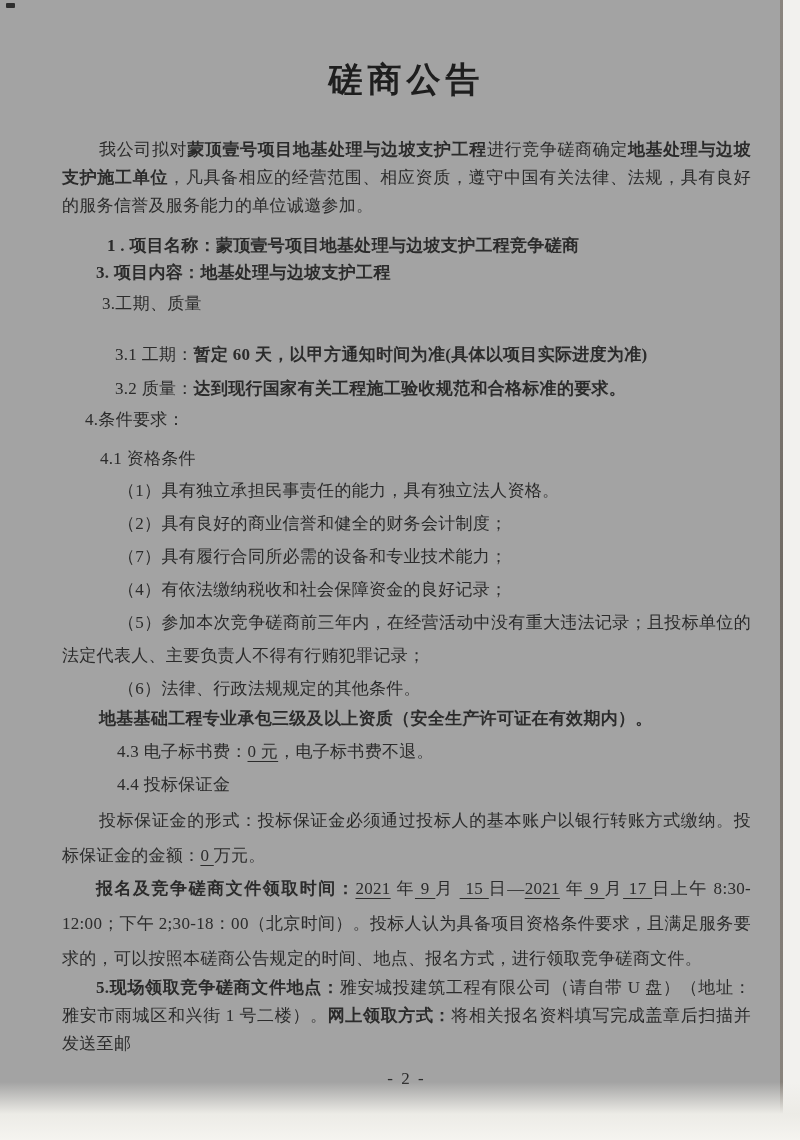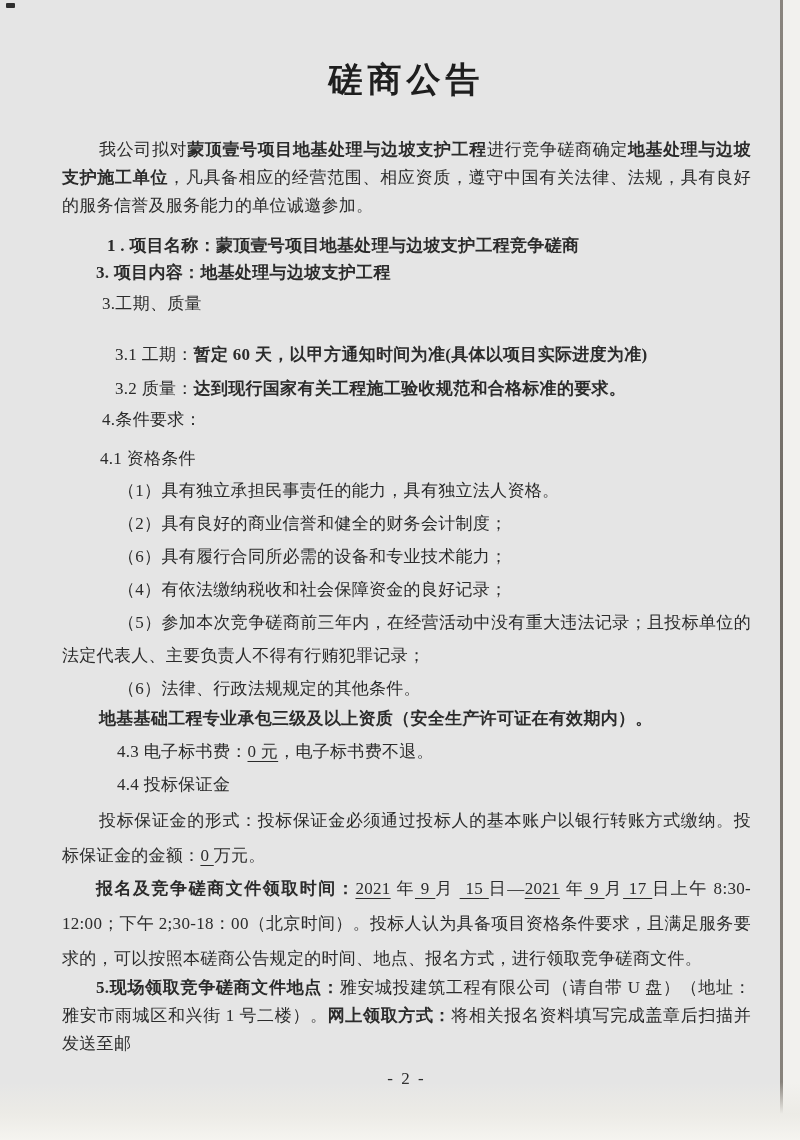--- a/index.html
+++ b/index.html
@@ -4,21 +4,21 @@
 <style>
   html,body { margin:0; padding:0; }
   body {
     width:800px; height:1140px;
     background:#ffffff;
     font-family:"Liberation Serif","DejaVu Serif",serif;
   }
   .paper {
     position:relative;
     width:800px; height:1140px;
-    background:#e5e5e5;
+    background:#a3a3a3;
     overflow:hidden;
     color:#2b2b2b;
   }
   
   .paper::after {
     content:"";
     position:absolute; left:0; right:0; bottom:0; height:58px;
     background:linear-gradient(180deg, rgba(251,250,247,0) 0%, #ecebe6 55%, #f5f4f0 100%);
     pointer-events:none;
   }
@@ -48,21 +48,21 @@
   .b  { font-weight:bold; }
   .u  { text-decoration:underline; text-underline-offset:4px; text-decoration-thickness:1.3px; }
   .bu { font-weight:bold; text-underline-offset:4px; text-decoration-thickness:1.7px; }
 
   .intro { margin-top:34px; line-height:28px; text-indent:37px; }
   .item1 { margin-left:45px; margin-top:12px; line-height:27px; font-weight:bold; }
   .item2 { margin-left:34px; line-height:27px; font-weight:bold; }
   .h3    { margin-left:40px; margin-top:4px;  line-height:27px; }
   .i31   { margin-left:53px; margin-top:23px;  line-height:30px; }
   .i32   { margin-left:53px; margin-top:4px;  line-height:30px; }
-  .h4    { margin-left:40px; margin-top:2px;  line-height:27px; }
+  .h4    { margin-left:23px; margin-top:2px;  line-height:27px; }
   .h41   { margin-left:38px; margin-top:12px; line-height:27px; }
   .cond  { text-indent:56px; line-height:33px; }
   .cond1 { margin-top:2px; }
   .h42   { margin-left:56px; line-height:33px; }
   .qual  { margin-left:37px; margin-top:-3px; line-height:33px; font-weight:bold; }
   .i43   { margin-left:55px; line-height:33px; }
   .i44   { margin-left:55px; line-height:33px; }
   .deposit { text-indent:37px; margin-top:2px;  line-height:35px; }
   .notice  { text-indent:34px; margin-top:-2px; line-height:35px; }
   .item5   { text-indent:34px; margin-top:-2px; line-height:28px; }
@@ -91,21 +91,21 @@
     <p class="i31"><span>3.1 工期：</span><span class="bu">暂定 60 天，以甲方通知时间为准(具体以项目实际进度为准)</span></p>
 
     <p class="i32"><span>3.2 质量：</span><span class="bu">达到现行国家有关工程施工验收规范和合格标准的要求。</span></p>
 
     <p class="h4">4.条件要求：</p>
 
     <p class="h41">4.1 资格条件</p>
 
     <p class="cond cond1">（1）具有独立承担民事责任的能力，具有独立法人资格。</p>
     <p class="cond">（2）具有良好的商业信誉和健全的财务会计制度；</p>
-    <p class="cond">（6）具有履行合同所必需的设备和专业技术能力；</p>
+    <p class="cond">（7）具有履行合同所必需的设备和专业技术能力；</p>
     <p class="cond">（4）有依法缴纳税收和社会保障资金的良好记录；</p>
     <p class="cond">（5）参加本次竞争磋商前三年内，在经营活动中没有重大违法记录；且投标单位的法定代表人、主要负责人不得有行贿犯罪记录；</p>
     <p class="cond">（6）法律、行政法规规定的其他条件。</p>
 
 
     <p class="qual">地基基础工程专业承包三级及以上资质（安全生产许可证在有效期内）。</p>
 
     <p class="i43"><span>4.3 电子标书费：</span><span class="u">0 元</span><span>，电子标书费不退。</span></p>
 
     <p class="i44">4.4 投标保证金</p>

